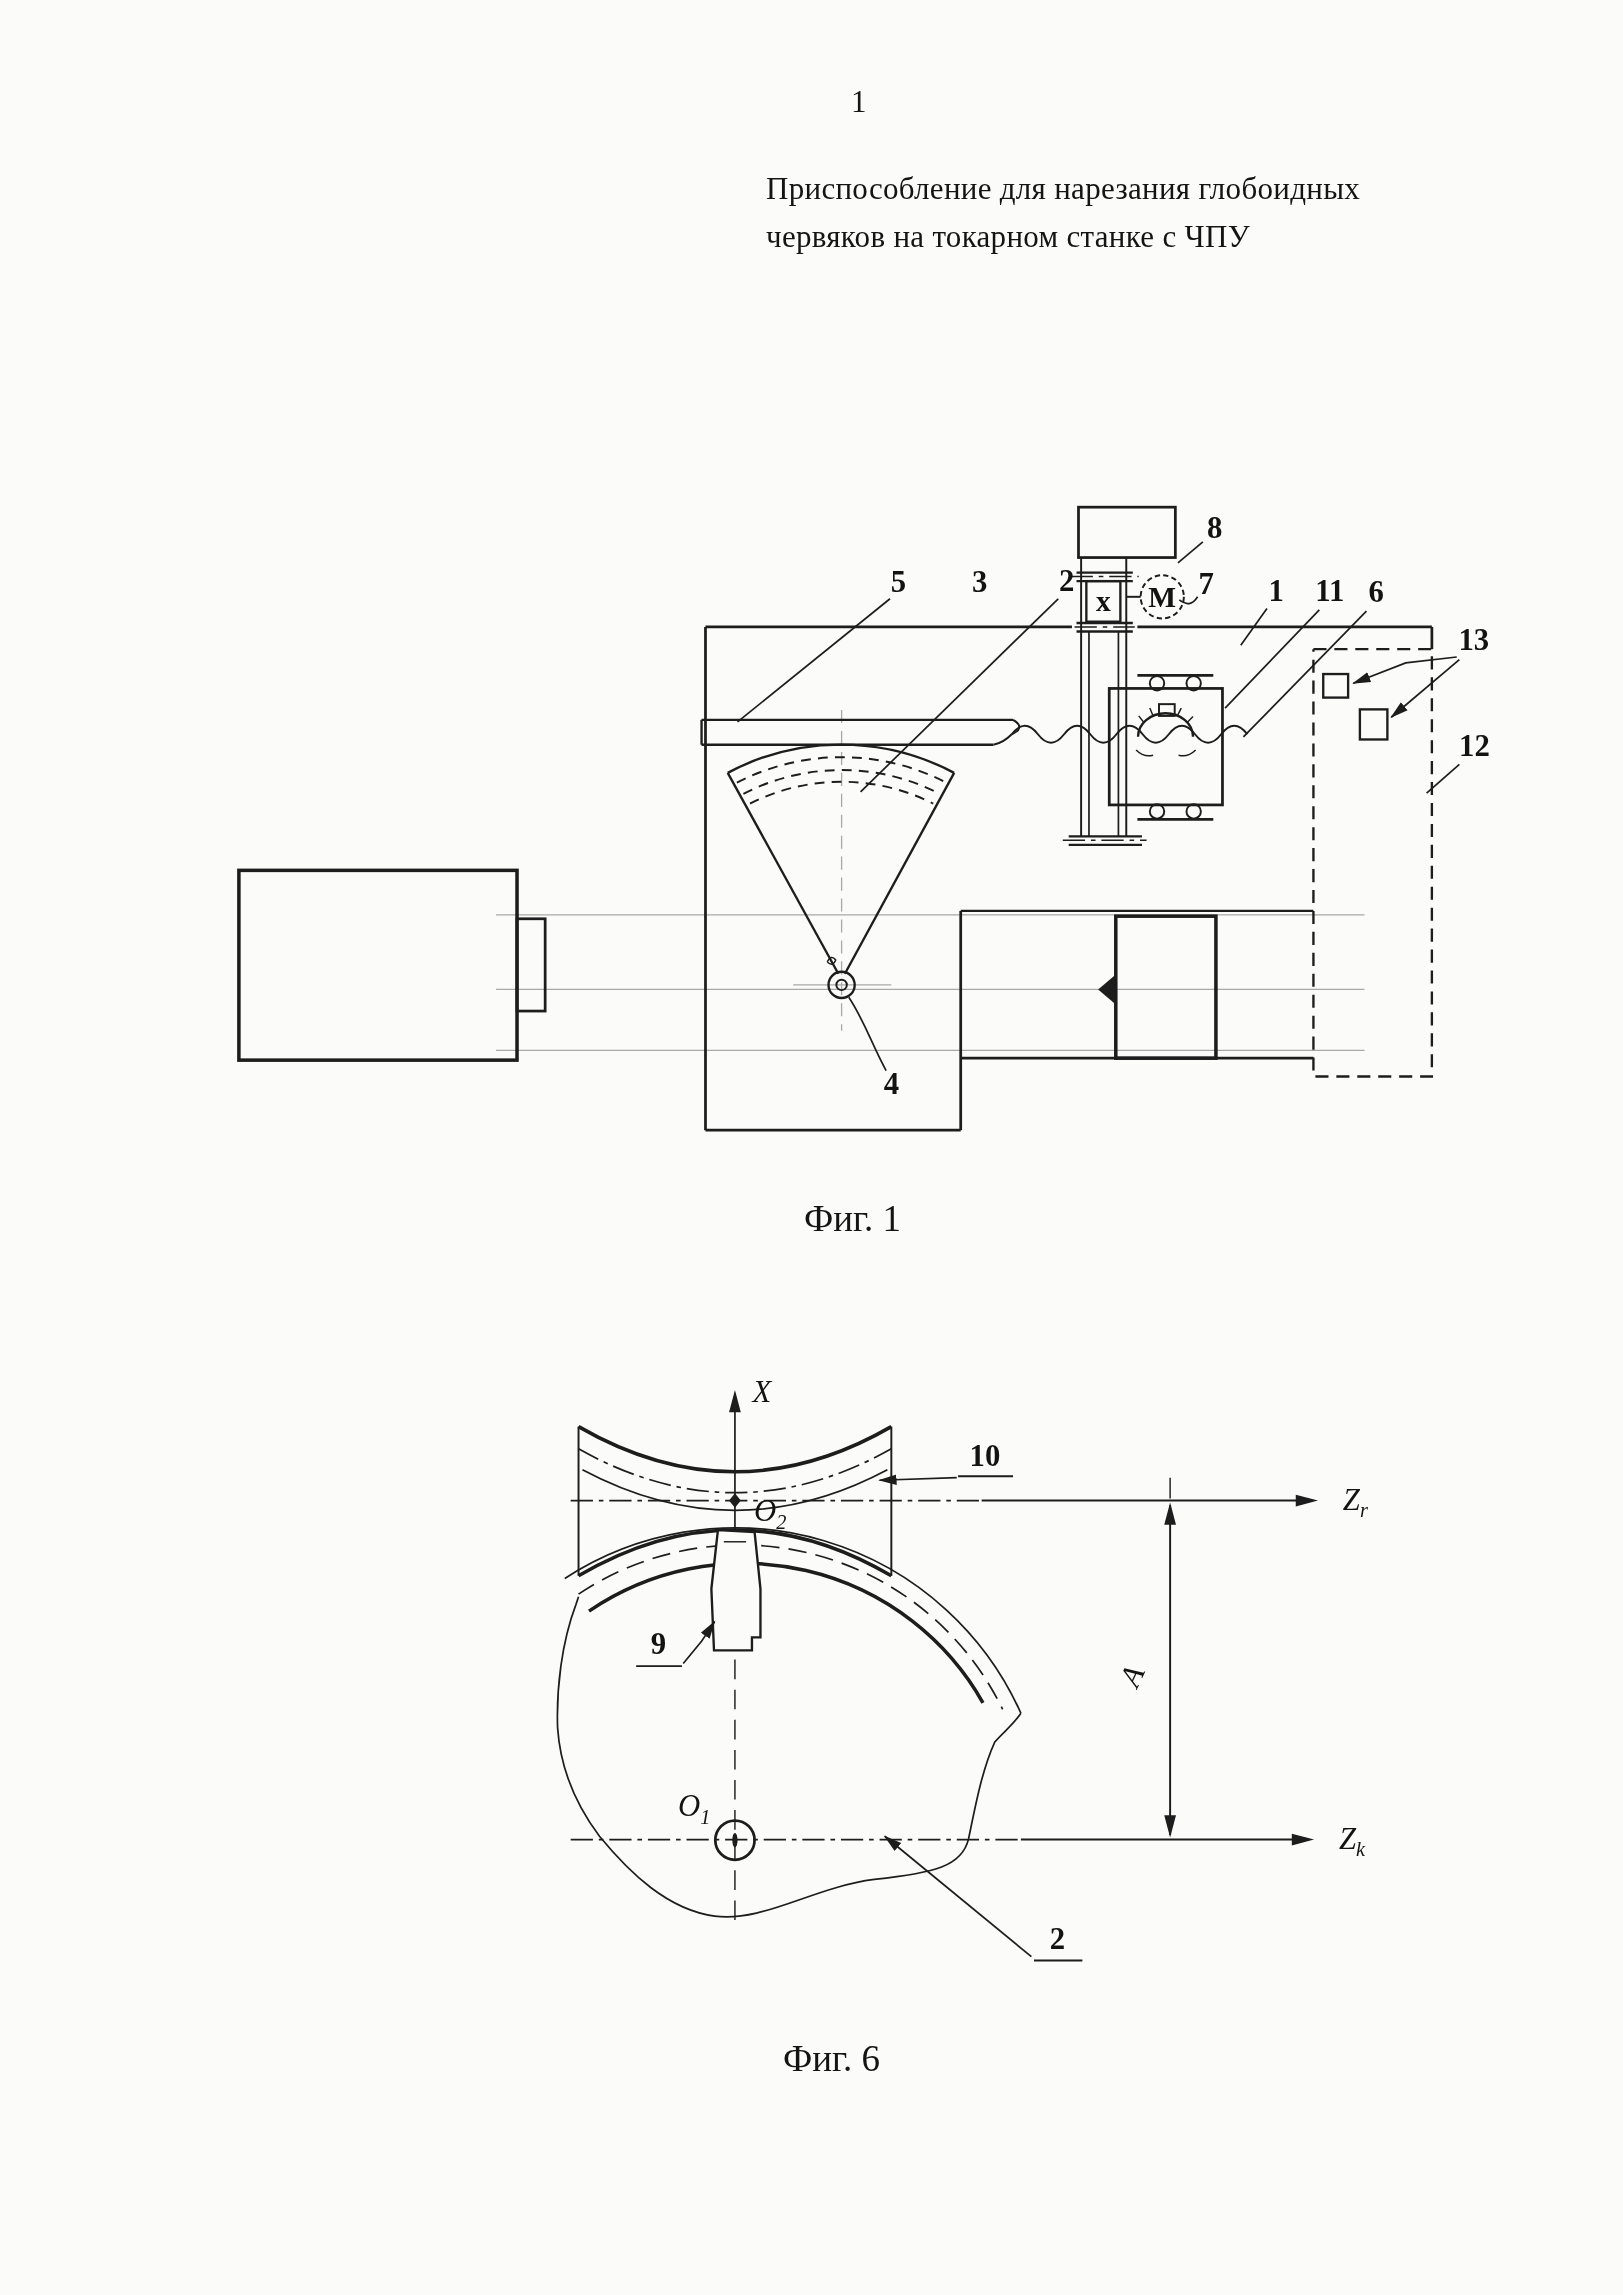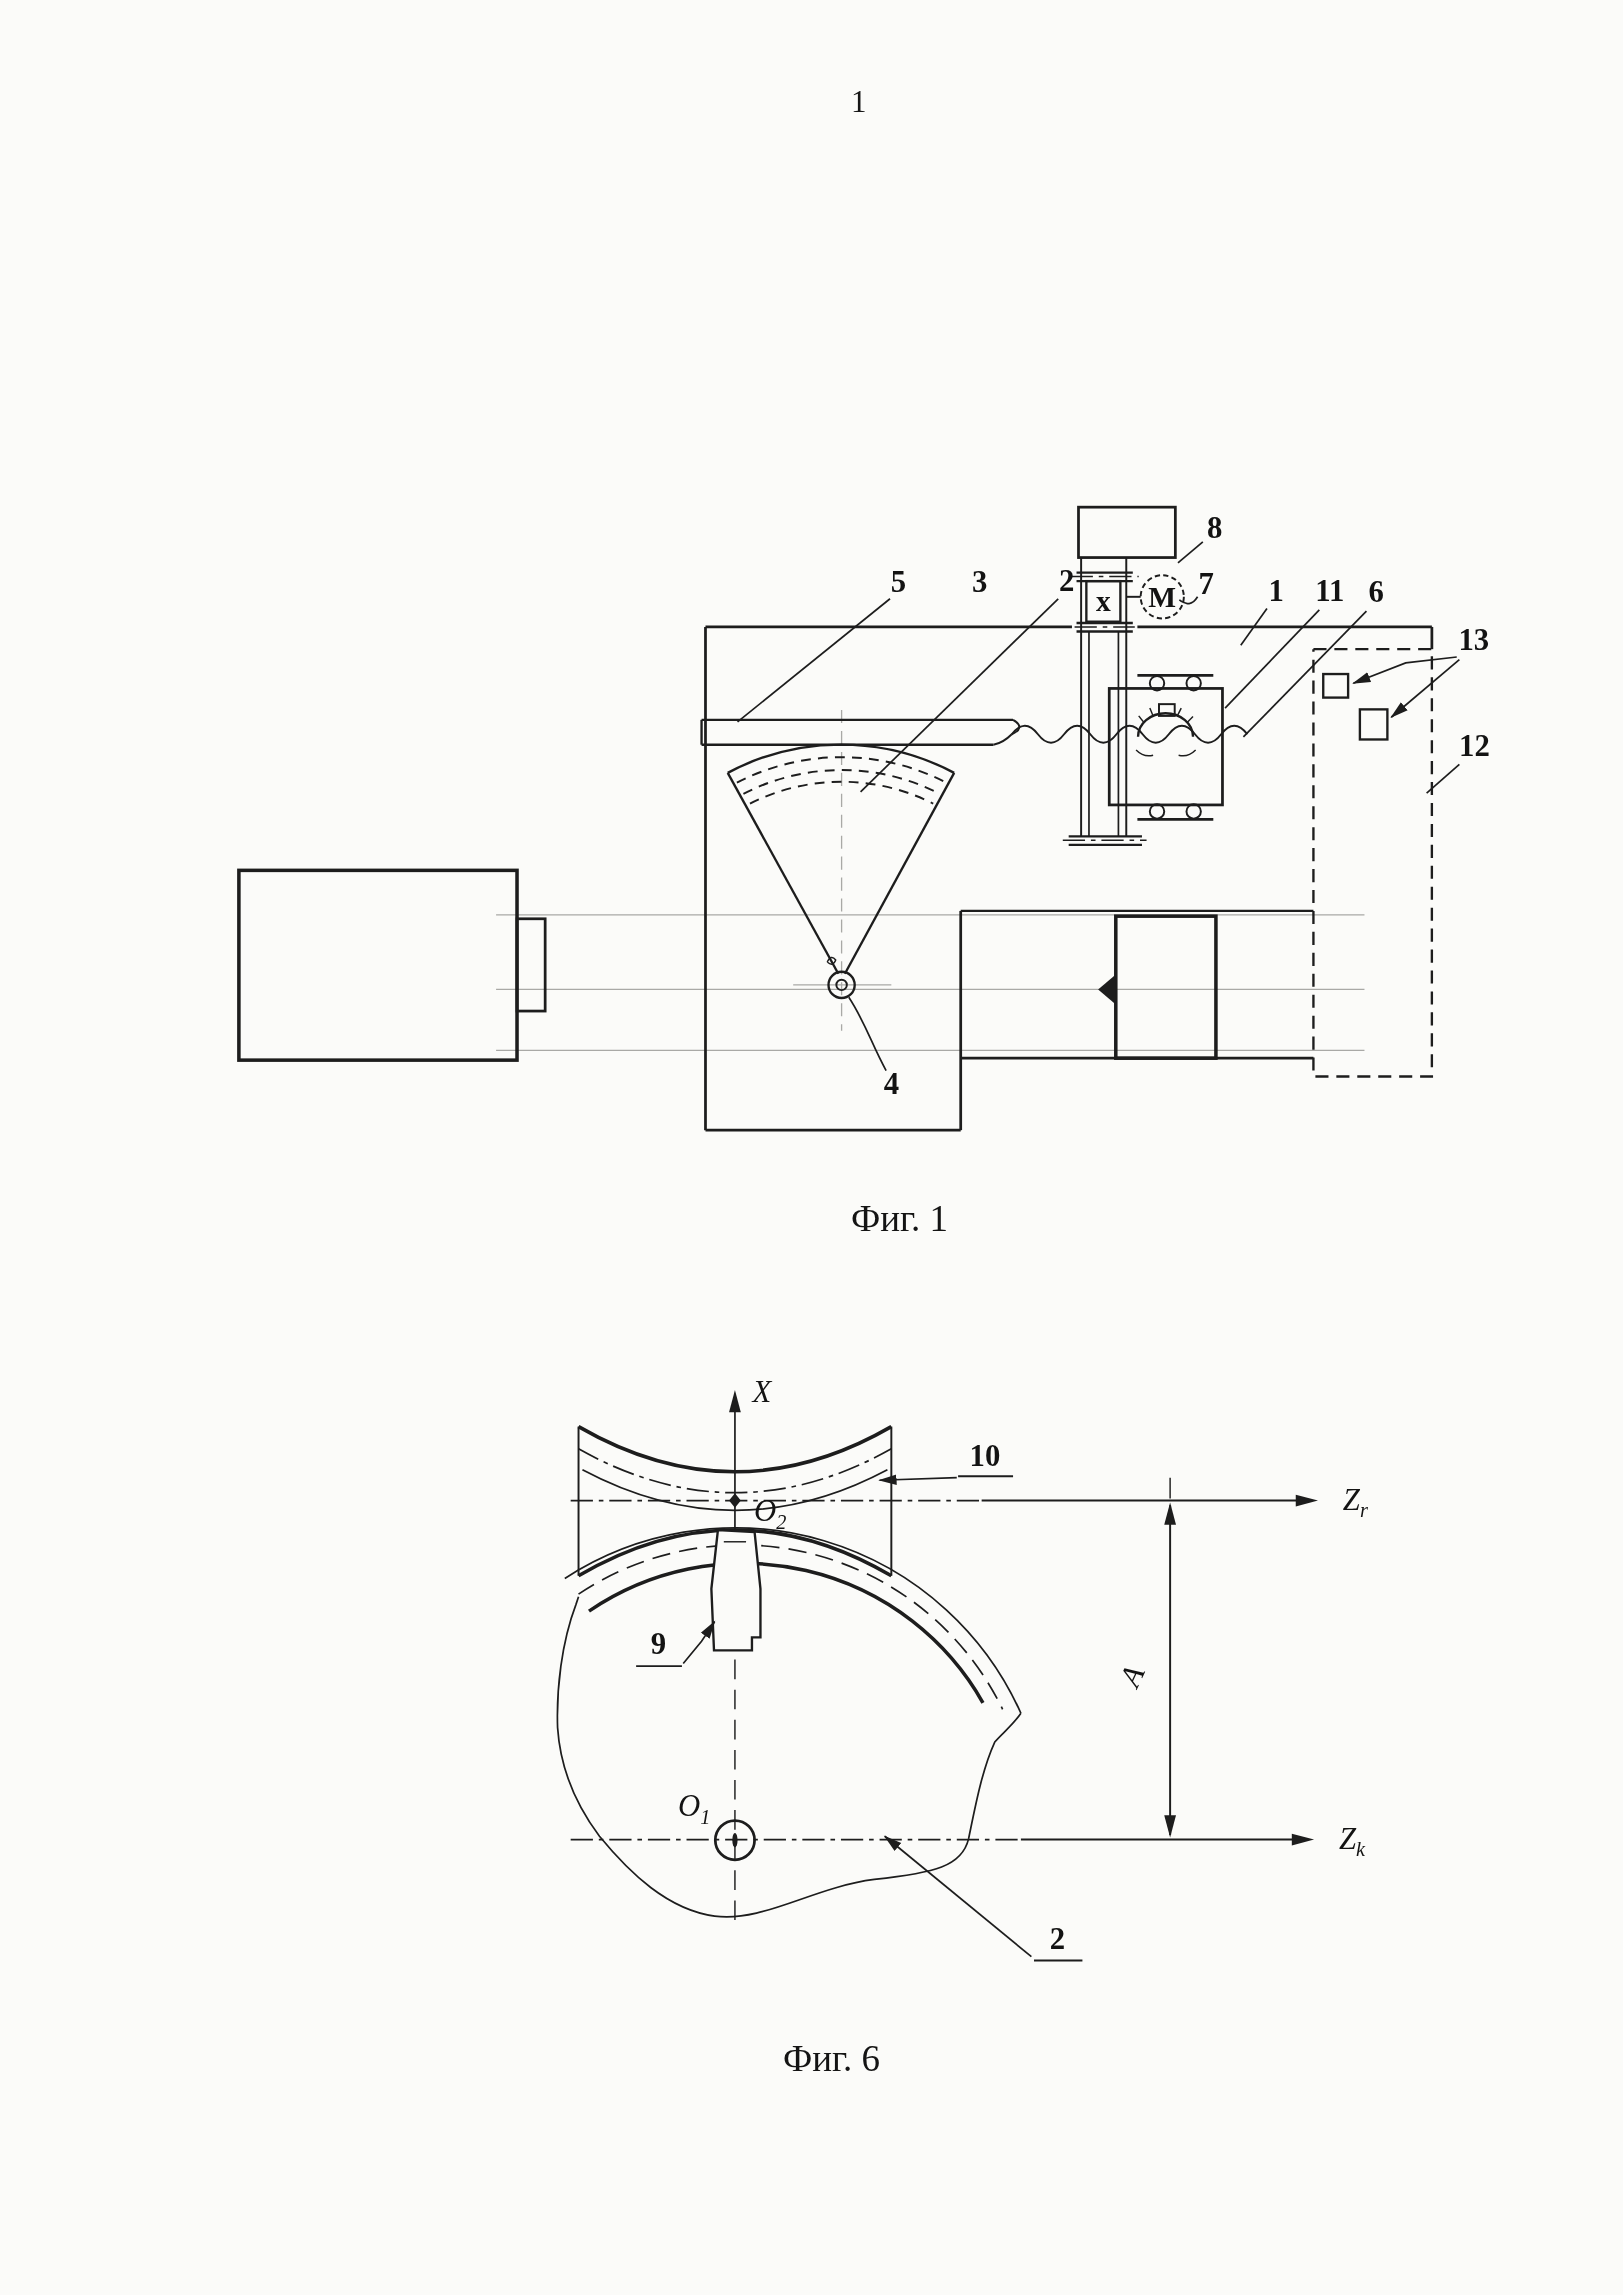--- a/index.html
+++ b/index.html
@@ -18,21 +18,21 @@
   }
   .title-block{
     position:absolute;left:766px;top:165px;
     font-size:31px;line-height:48px;color:#141414;
     letter-spacing:0.3px;
   }
   .fig-caption{
     position:absolute;
     font-size:37px;color:#141414;
   }
-  #cap1{left:804px;top:1197px;margin-left:47px;}
+  #cap1{left:804px;top:1197px;}
   #cap2{left:783px;top:2037px;}
   svg{position:absolute;left:0;top:0;}
   .ink{stroke:#1d1d1d;fill:none;stroke-width:3;stroke-linecap:butt;}
   .w2{stroke-width:2.2;}
   .w25{stroke-width:2.6;}
   .w35{stroke-width:3.6;}
   .w4{stroke-width:4.2;}
   .w5{stroke-width:5.4;}
   .faint{stroke:#a9a9a6;fill:none;stroke-width:2;}
   .fillink{fill:#1d1d1d;stroke:none;}
@@ -45,20 +45,24 @@
   .mot{font:bold 45px "Liberation Serif", serif;fill:#131313;}
   .bgfill{fill:#fbfbf9;}
 </style>
 </head>
 <body>
 
 <div class="page">
 
   <div class="page-number">1</div>
 
+  <div class="title-block">
+    <div>Приспособление для нарезания глобоидных</div>
+    <div>червяков на токарном станке с ЧПУ</div>
+  </div>
 
   <div class="fig-caption" id="cap1">Фиг. 1</div>
   <div class="fig-caption" id="cap2">Фиг. 6</div>
 
   <svg width="1623" height="2295" viewBox="0 0 2480 3507">
     <defs>
       <marker id="arw" markerUnits="userSpaceOnUse" markerWidth="30" markerHeight="20" refX="26" refY="10" orient="auto">
         <path d="M0,2 L28,10 L0,18 z" fill="#1d1d1d"></path>
       </marker>
     </defs>

